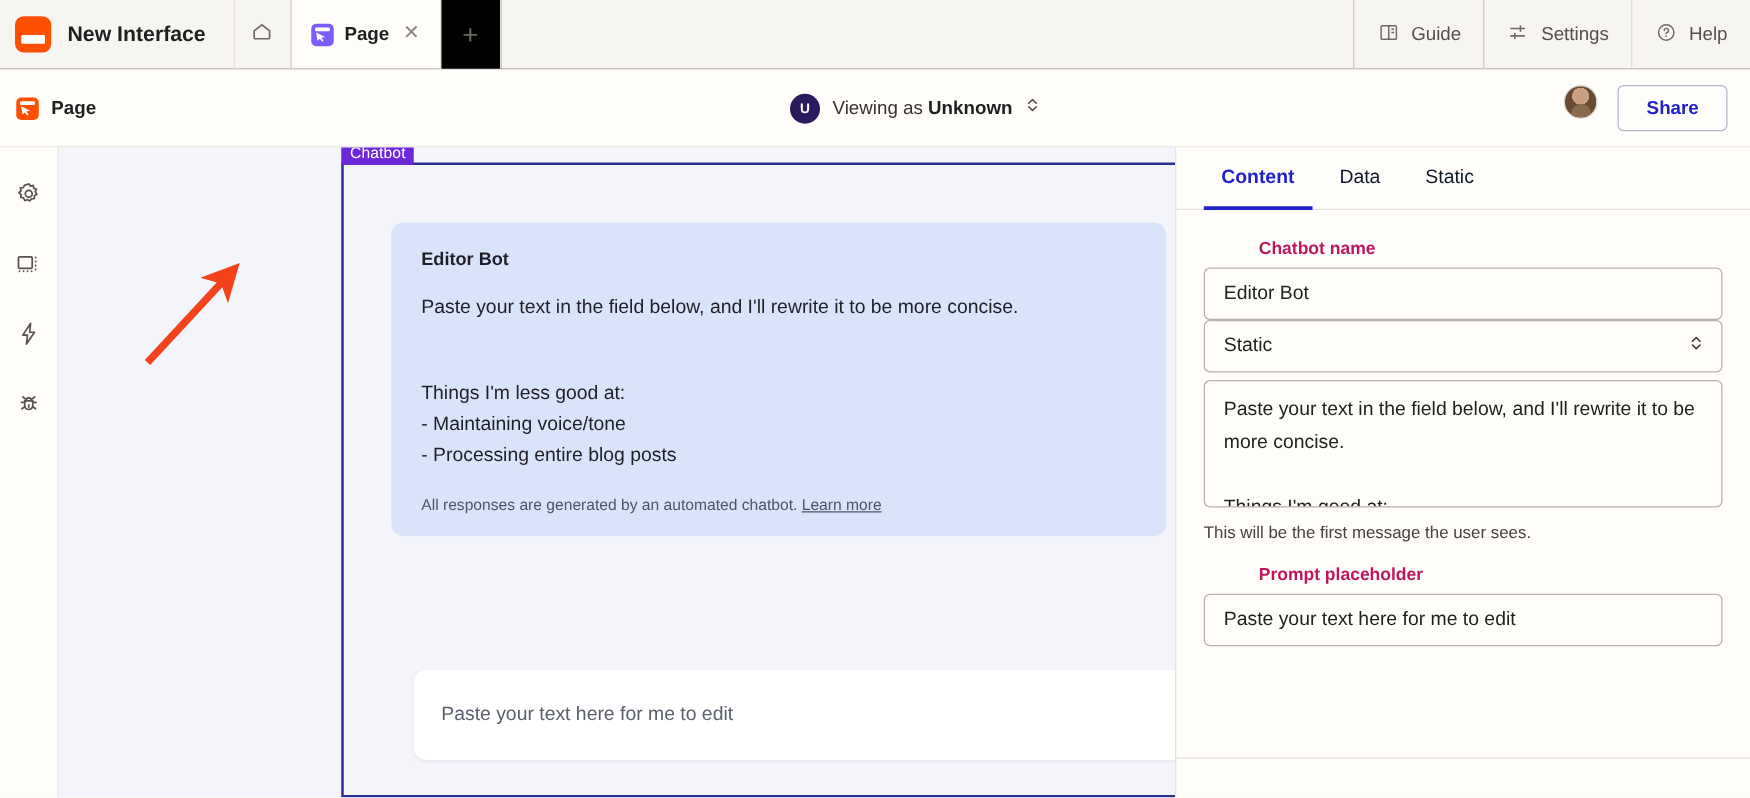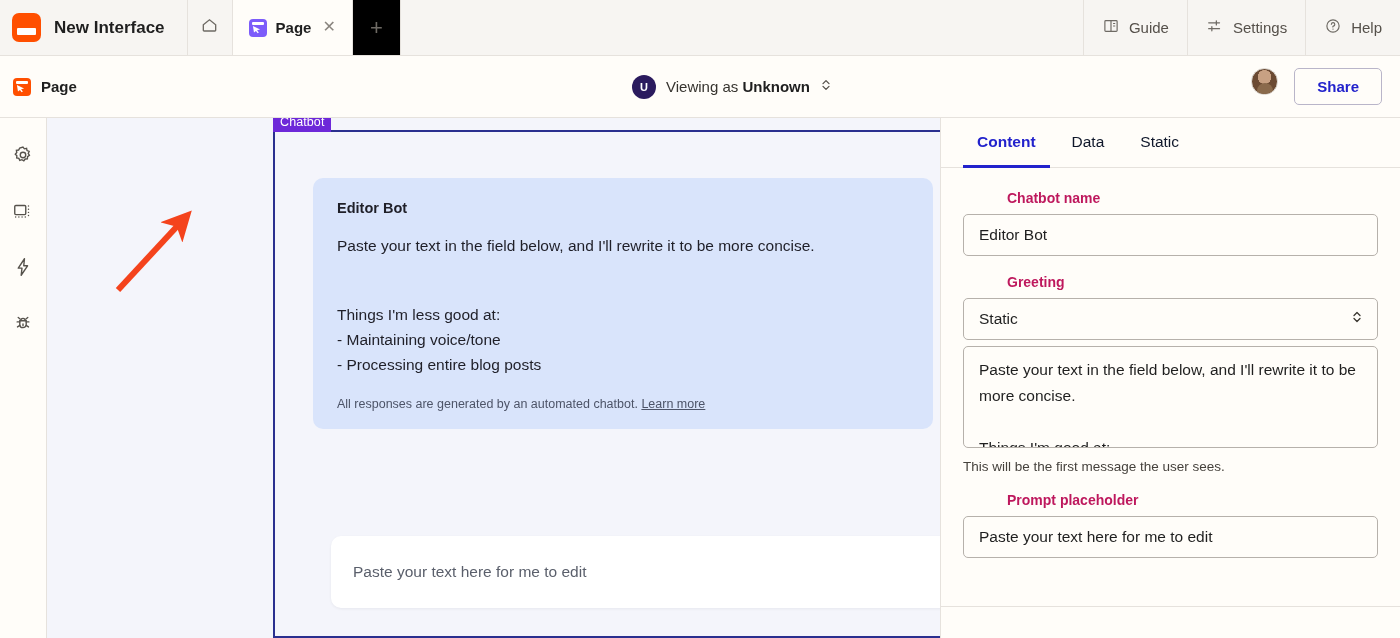--- a/index.html
+++ b/index.html
@@ -382,21 +382,20 @@
       <div class="tab active">Content</div>
       <div class="tab">Data</div>
       <div class="tab">Static</div>
     </div>
 
     <div class="panel-body">
 
       <div class="field-label">Chatbot name</div>
       <input class="field-input" value="Editor Bot" style="">
 
-      <div class="field-label mt18">Greeting</div>
       <div class="field-select">
         <span>Static</span>
         <span class="chev">
           <svg width="12" height="17" viewBox="0 0 12 17" fill="none" stroke="#3a3630" stroke-width="1.3" stroke-linecap="round" stroke-linejoin="round">
             <path d="M3 7 6 4l3 3"></path>
               <path d="M3 10l3 3 3-3"></path>
           </svg>
         </span>
       </div>
 

